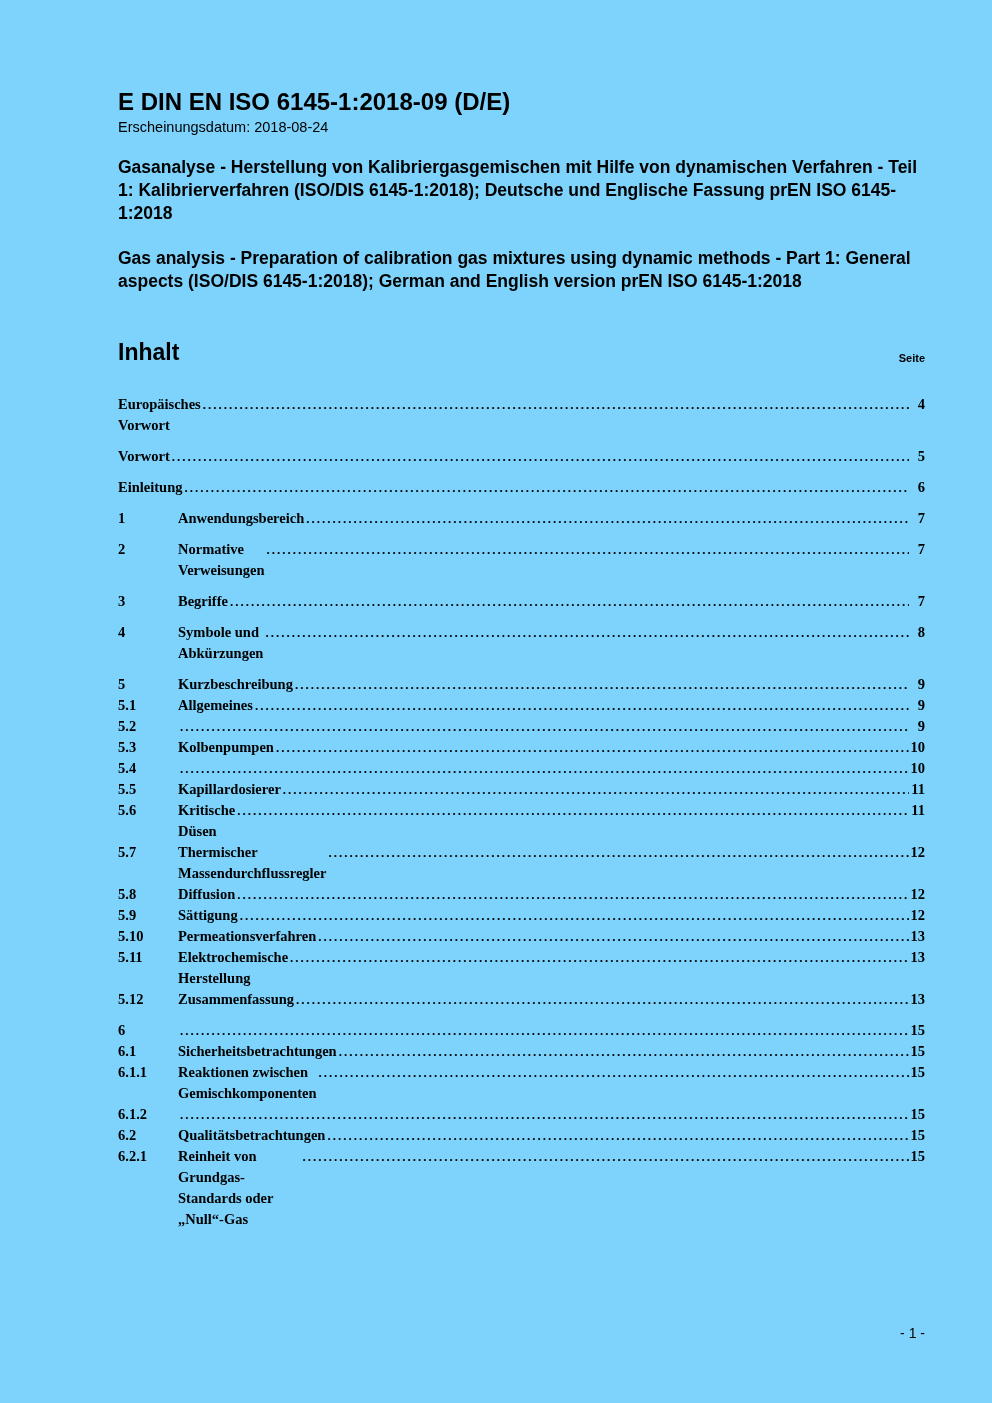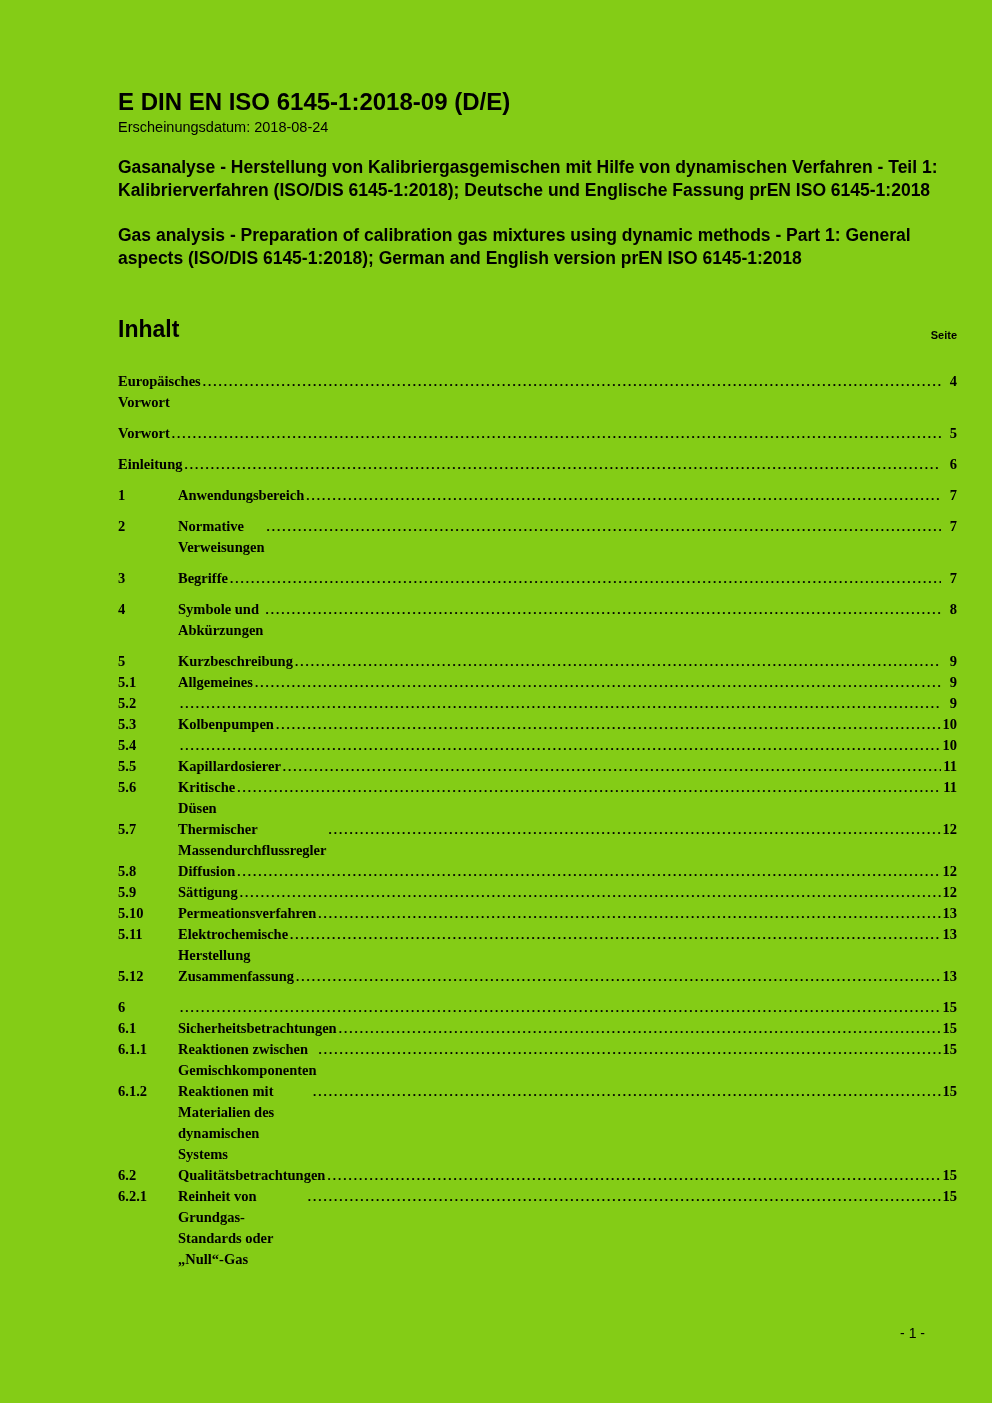--- a/index.html
+++ b/index.html
@@ -1,23 +1,23 @@
 <!DOCTYPE html>
 <html><head>
 <meta charset="utf-8">
 <style>
   * { margin: 0; padding: 0; box-sizing: border-box; }
   html, body { background: #ffffff; }
   .page {
     width: 992px;
     height: 1403px;
-    background: #84cc16;
+    background: #7dd3fc;
     color: #000000;
     position: relative;
-    padding: 88px 35px 0 118px;
+    padding: 88px 67px 0 118px;
     font-family: "Liberation Sans", sans-serif;
     overflow: hidden;
   }
   .doc-title {
     font-size: 24px;
     font-weight: bold;
     margin-bottom: 3px;
   }
   .release {
     font-size: 14.5px;
@@ -224,21 +224,20 @@
         <span class="pg">15</span>
       </div>
       <div class="toc-row">
         <span class="num">6.1.1</span>
         <span class="label">Reaktionen zwischen Gemischkomponenten</span>
         <span class="leader">............................................................................................................................................................................................................................................................................................................</span>
         <span class="pg">15</span>
       </div>
       <div class="toc-row">
         <span class="num">6.1.2</span>
-        <span class="label">Reaktionen mit Materialien des dynamischen Systems</span>
         <span class="leader">............................................................................................................................................................................................................................................................................................................</span>
         <span class="pg">15</span>
       </div>
       <div class="toc-row">
         <span class="num">6.2</span>
         <span class="label">Qualitätsbetrachtungen</span>
         <span class="leader">............................................................................................................................................................................................................................................................................................................</span>
         <span class="pg">15</span>
       </div>
       <div class="toc-row">

